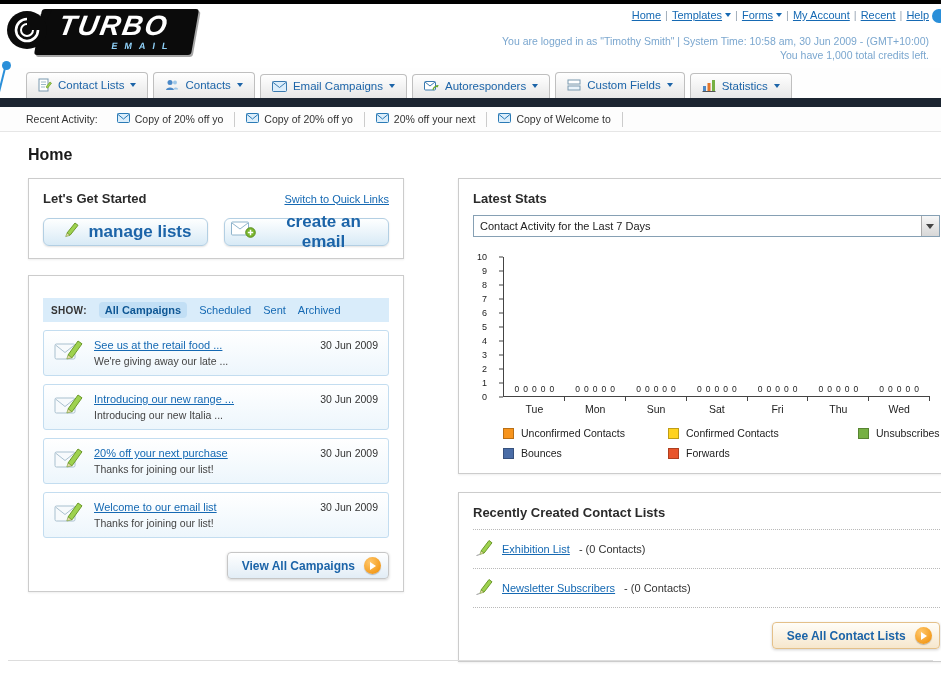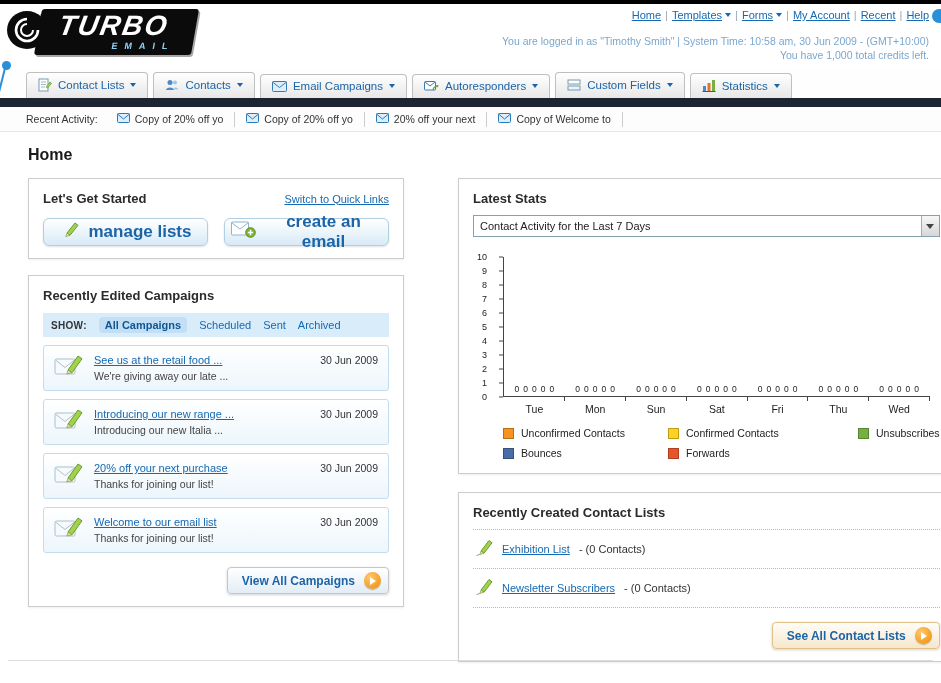--- a/index.html
+++ b/index.html
@@ -278,21 +278,20 @@
                     <path d="M1 2 L9 8 L17 2" fill="none" stroke="#8fb4cc"></path>
                     <circle cx="19.5" cy="11.5" r="4.8" fill="#7ab62e" stroke="#5b8f1e"></circle>
                     <path d="M19.5 8.8 V14.2 M16.8 11.5 H22.2" stroke="#fff" stroke-width="1.5"></path>
                   </svg></span>
               <span>create an email</span>
             </button>
           </div>
         </div>
 
         <div class="panel">
-          <div class="panel-title">Recently Edited Campaigns</div>
           <div class="filter-bar">
             <span class="show-label">SHOW:</span>
             <span class="filter active">All Campaigns</span>
             <span class="filter">Scheduled</span>
             <span class="filter">Sent</span>
             <span class="filter">Archived</span>
           </div>
 
           <div class="camp-row">
             <span><svg width="30" height="24" viewBox="0 0 30 24">

